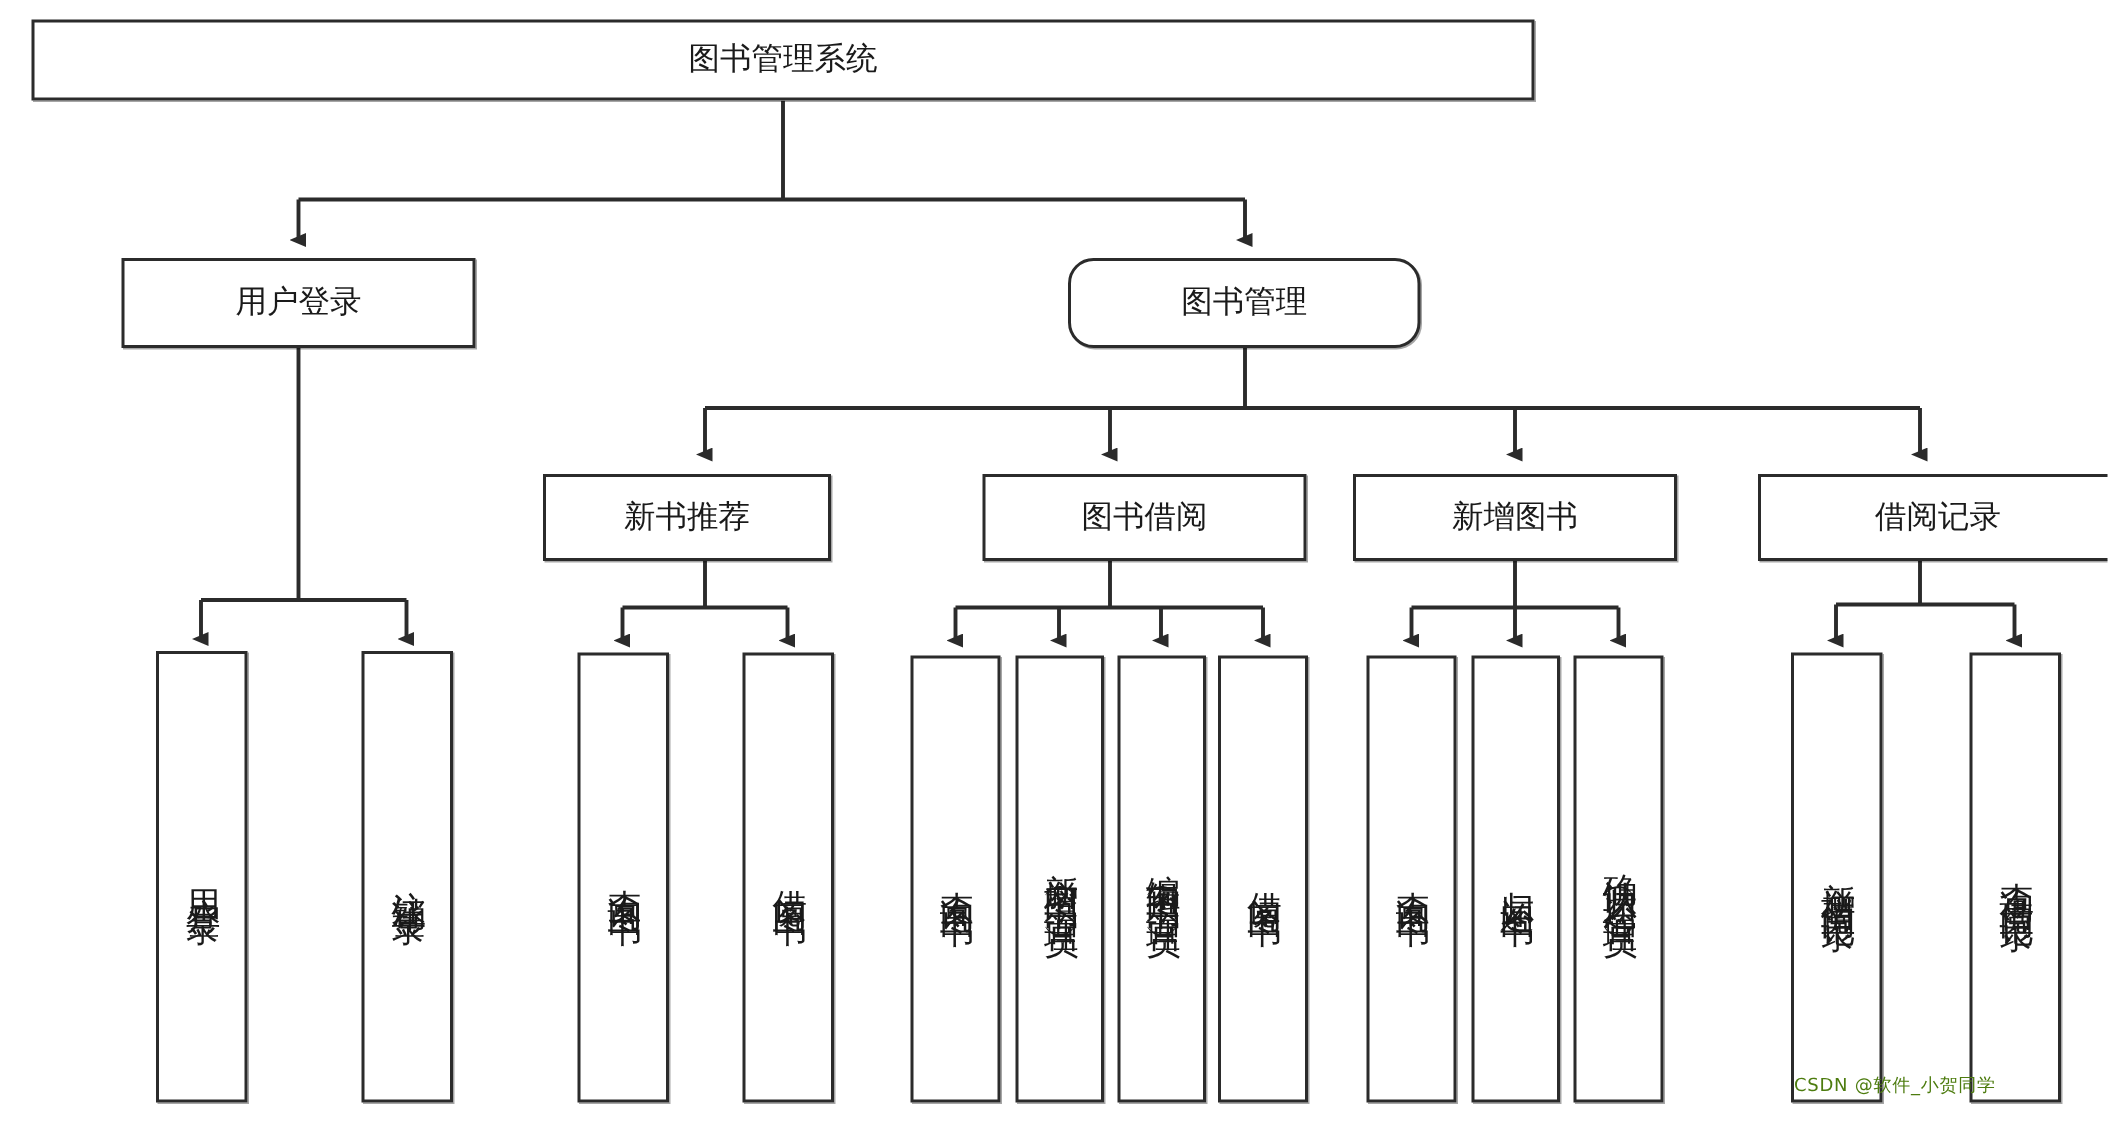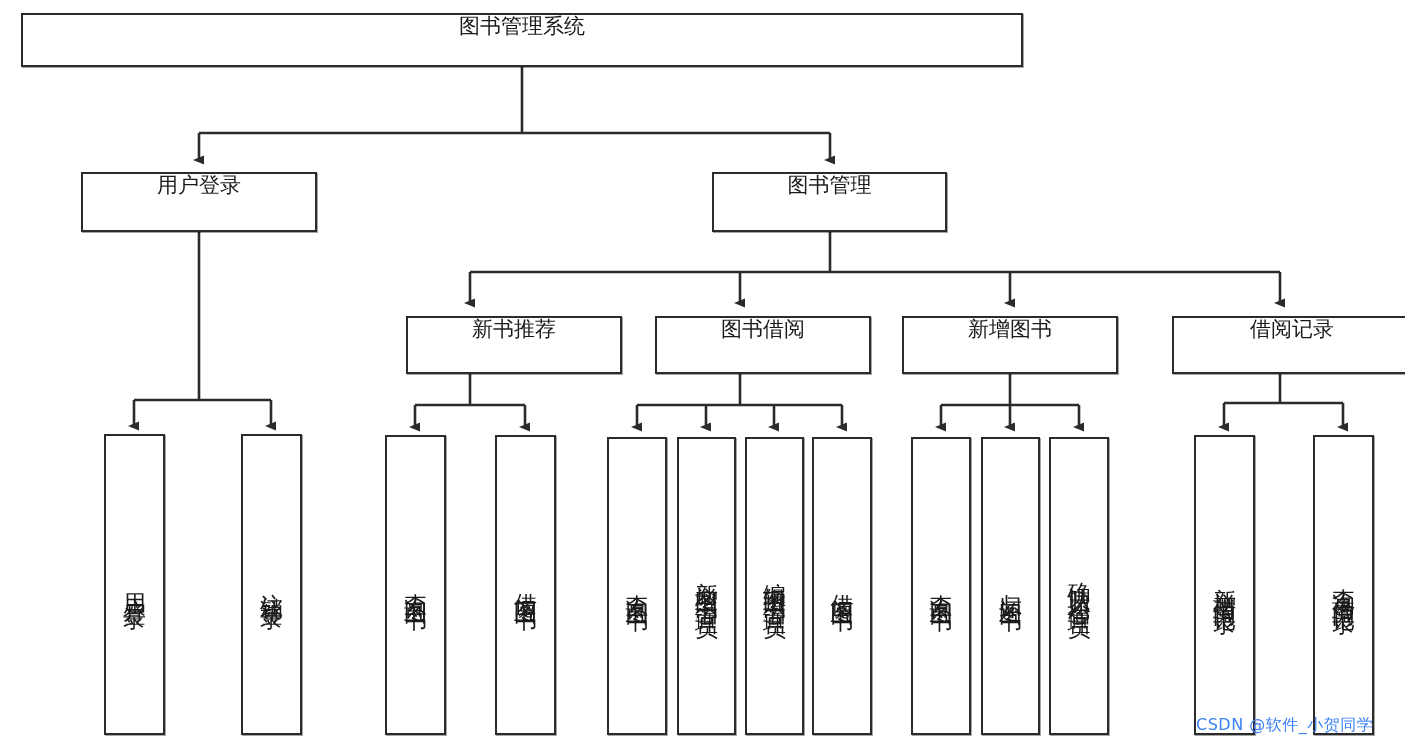--- a/index.html
+++ b/index.html
@@ -10,21 +10,21 @@
   }
   #canvas{position:relative;width:1405px;height:747px;background:#fff;}
   svg.wires{position:absolute;left:0;top:0;width:1405px;height:747px;}
   .node{
     position:absolute;
     box-sizing:border-box;
     background:#ffffff;
     border:2px solid #2b2b2b;
     box-shadow:1px 1px 0 rgba(0,0,0,0.35);
     display:flex;
-    align-items:flex-start;
+    align-items:center;
     justify-content:center;
     overflow:hidden;
   }
   .node .label{
     display:block;
     text-align:center;
     line-height:1.12;
     white-space:nowrap;
     color:#1a1a1a;
   }
@@ -32,22 +32,22 @@
   .node.vert{align-items:center;justify-content:center;}
   .node.vert .label{
     writing-mode:vertical-rl;
     text-orientation:upright;
     font-size:23px;
     letter-spacing:5px;
     line-height:1;
   }
   .watermark{
     position:absolute;
-    font-size:16px;
-    color:#3b82f6;
+    font-size:12px;
+    color:#4d7c0f;
     white-space:nowrap;
     letter-spacing:0.5px;
     pointer-events:none;
   }
 </style>
 </head>
 <body>
 
 <div id="canvas">
 
@@ -101,25 +101,25 @@
     </g>
   </svg>
 
   <div class="node horiz" style="left:21px;top:13px;width:1002px;height:54px;">
     <span class="label">图书管理系统</span>
   </div>
 
   <div class="node horiz" style="left:81px;top:172px;width:236px;height:60px;">
     <span class="label">用户登录</span>
   </div>
-  <div class="node horiz" style="left:712px;top:172px;width:235px;height:60px;">
+  <div class="node horiz" style="left:712px;top:172px;width:235px;height:60px;border-radius:17px;">
     <span class="label">图书管理</span>
   </div>
 
-  <div class="node horiz" style="left:362px;top:316px;width:216px;height:58px;margin-left:44px;">
+  <div class="node horiz" style="left:362px;top:316px;width:192px;height:58px;">
     <span class="label">新书推荐</span>
   </div>
   <div class="node horiz" style="left:655px;top:316px;width:216px;height:58px;">
     <span class="label">图书借阅</span>
   </div>
   <div class="node horiz" style="left:902px;top:316px;width:216px;height:58px;">
     <span class="label">新增图书</span>
   </div>
   <div class="node horiz" style="left:1172px;top:316px;width:240px;height:58px;">
     <span class="label">借阅记录</span>

